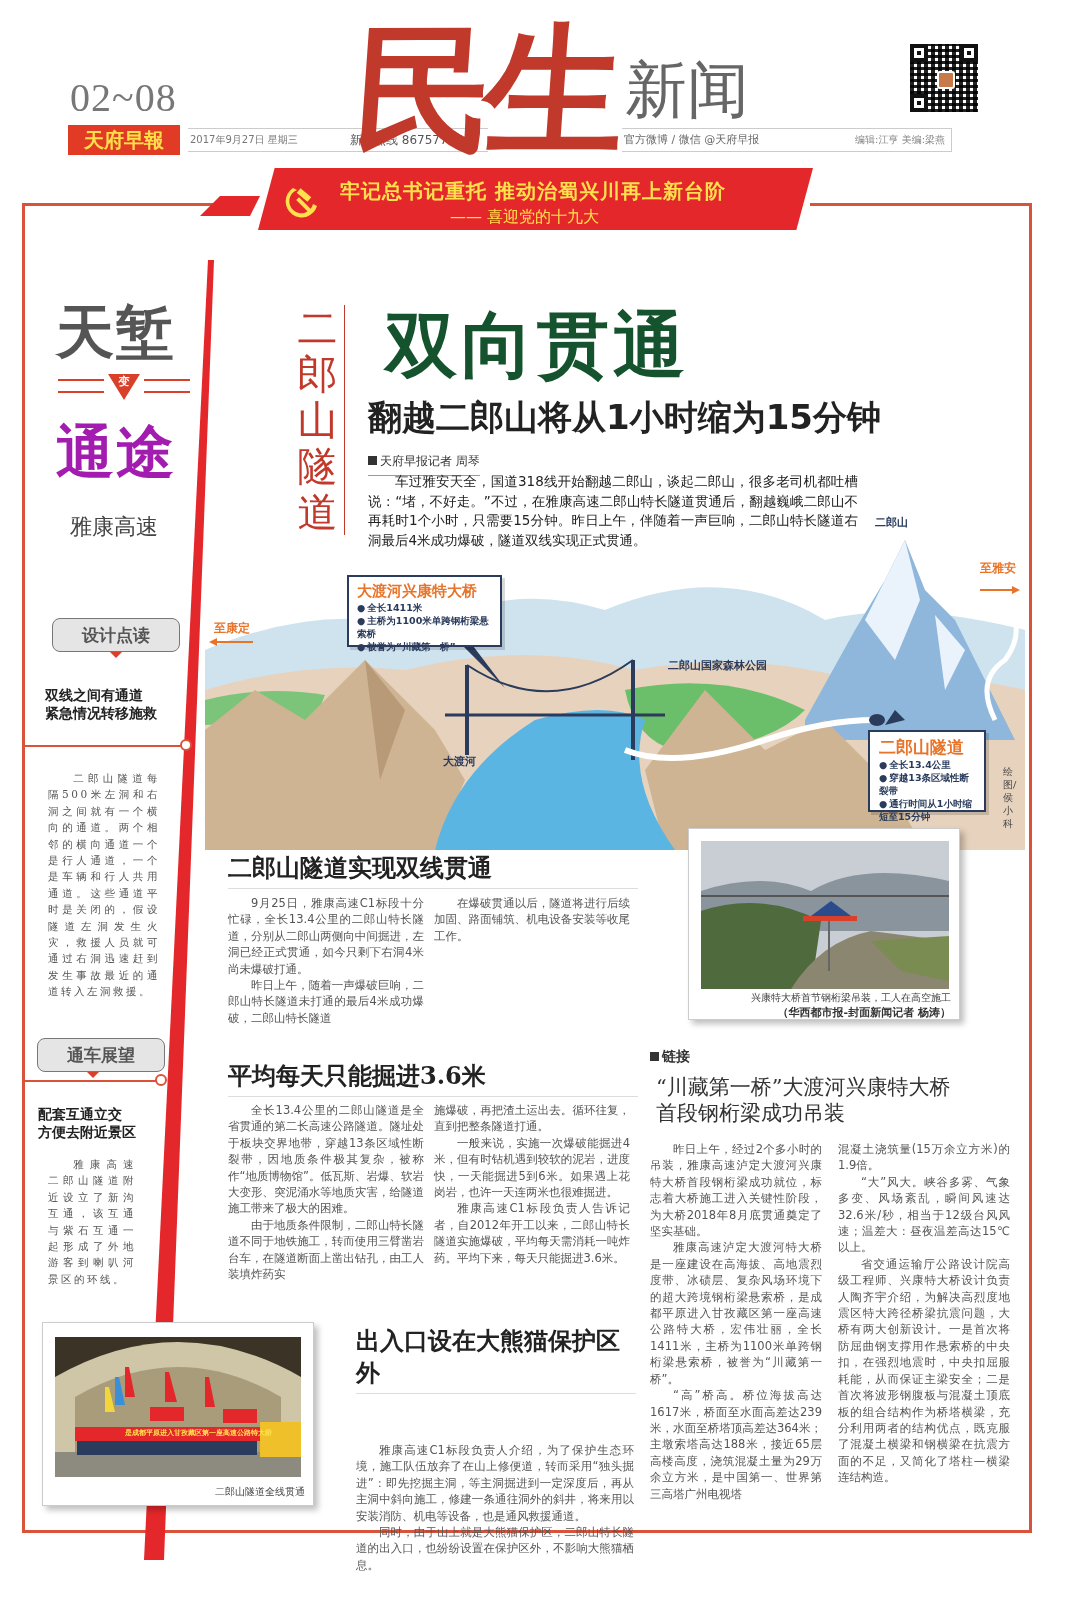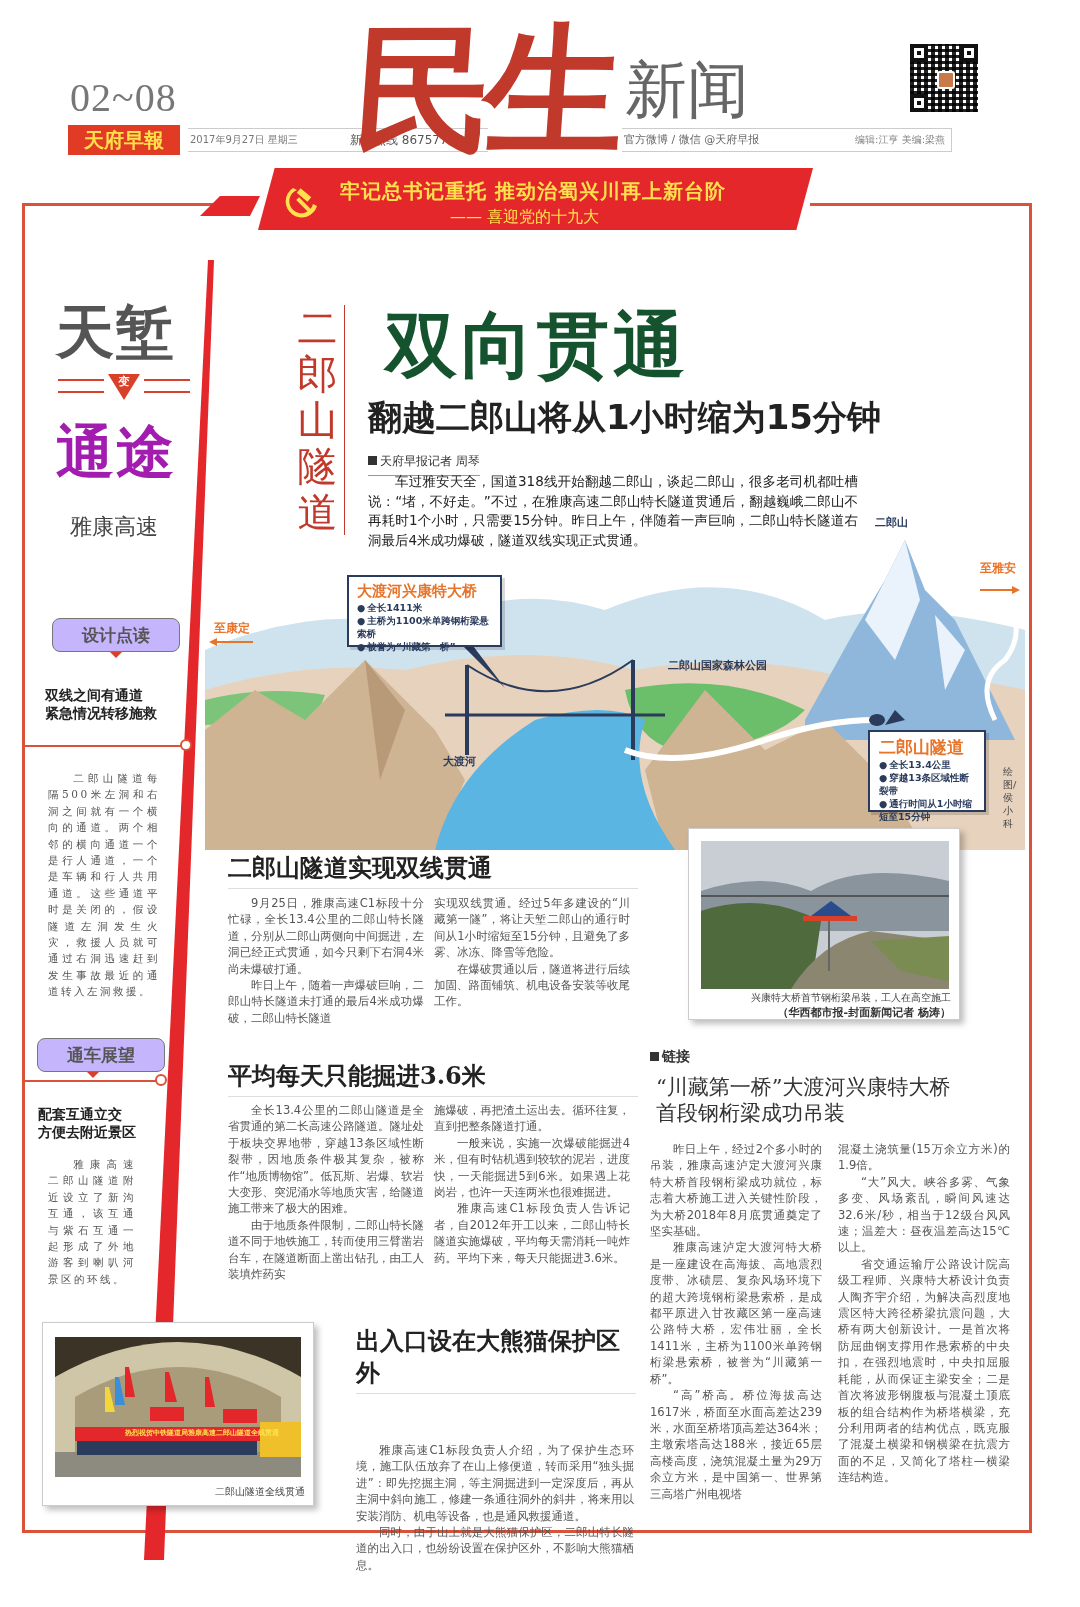--- a/index.html
+++ b/index.html
@@ -36,21 +36,21 @@
 
   
   .stripe { left: 138px; top: 260px; width: 80px; height: 1300px; }
 
   
   .title-gray { left: 56px; top: 294px; font-size: 58px; font-weight: bold; color: #555; letter-spacing: 2px; }
   .title-mid { left: 58px; top: 372px; width: 132px; height: 30px; }
   .title-red { left: 56px; top: 414px; font-size: 58px; font-weight: bold; color: #a21caf; letter-spacing: 2px; }
   .subtitle-left { left: 70px; top: 512px; font-size: 22px; color: #444; }
 
-  .section-pill { width: 128px; height: 34px; border: 1.5px solid #777; border-radius: 8px; font-size: 17px; font-weight: bold; color: #555; text-align: center; line-height: 32px; background: #c4b5fd; }
+  .section-pill { width: 128px; height: 34px; border: 1.5px solid #777; border-radius: 8px; font-size: 17px; font-weight: bold; color: #555; text-align: center; line-height: 32px; background: #e5e5e5; }
   .pill-arrow { width: 0; height: 0; border-left: 6px solid transparent; border-right: 6px solid transparent; border-top: 6px solid #d9402a; }
   .side-heading { font-size: 14px; font-weight: bold; color: #222; line-height: 18px; }
   .side-rule { height: 1.5px; background: #d9533b; }
   .side-dot { width: 12px; height: 12px; border-radius: 50%; border: 2px solid #d9533b; background: #fff; }
   .side-body { font-family: "DejaVu Serif", serif; font-size: 10.5px; line-height: 16.4px; color: #555; letter-spacing: 2.5px; text-indent: 2.4em; text-align: justify; }
 
   
   .vert-title { left: 295px; top: 305px; width: 50px; font-size: 40px; color: #c0392b; line-height: 46px; text-align: center; border-right: 1.5px solid #c0392b; padding-right: 4px; }
   .headline { left: 368px; top: 290px; font-size: 72px; font-weight: bold; color: #14532d; letter-spacing: 4px; line-height: 110px; margin-left: 17px; }
   .deck { left: 368px; top: 396px; font-size: 34px; font-weight: bold; color: #222; line-height: 42px; }
@@ -222,21 +222,20 @@
 <div class="abs map-label" style="left:668px;top:658px;">二郎山国家森林公园</div>
 <div class="abs map-label" style="left:443px;top:754px;">大渡河</div>
 <div class="abs credit">绘图/侯小科</div>
 
 <div class="abs sec-title" style="left:228px;top:852px;width:410px;">二郎山隧道实现双线贯通</div>
 <div class="abs body-col" style="left:228px;top:895px;width:196px;">
   <p>9月25日，雅康高速C1标段十分忙碌，全长13.4公里的二郎山特长隧道，分别从二郎山两侧向中间掘进，左洞已经正式贯通，如今只剩下右洞4米尚未爆破打通。</p>
   <p>昨日上午，随着一声爆破巨响，二郎山特长隧道未打通的最后4米成功爆破，二郎山特长隧道</p>
 </div>
 <div class="abs body-col" style="left:434px;top:895px;width:196px;">
-  <p style="text-indent:0">实现双线贯通。经过5年多建设的“川藏第一隧”，将让天堑二郎山的通行时间从1小时缩短至15分钟，且避免了多雾、冰冻、降雪等危险。</p>
   <p>在爆破贯通以后，隧道将进行后续加固、路面铺筑、机电设备安装等收尾工作。</p>
 </div>
 
 <div class="abs photo-frame" style="left:688px;top:828px;width:272px;height:192px;">
   <svg style="position:absolute;left:12px;top:12px;width:248px;height:148px;" viewBox="0 0 248 148">
     <rect width="248" height="148" fill="#c9ced4"></rect>
     <path d="M0 50 Q60 30 110 50 Q160 20 248 40 L248 90 L0 90 Z" fill="#8a949c"></path>
     <path d="M0 70 Q60 50 120 80 L110 148 L0 148 Z" fill="#4f6a3c"></path>
     <path d="M90 148 Q120 100 170 90 L248 100 L248 148 Z" fill="#8b8670"></path>
     <path d="M170 100 L248 95 L248 140 L200 130 Z" fill="#7a8c52"></path>
@@ -278,21 +277,21 @@
         <polygon points="60,40 64,40 70,68 60,68"></polygon>
       </g>
     <rect x="20" y="90" width="190" height="14" fill="#e4272a"></rect>
     <rect x="95" y="70" width="34" height="14" fill="#e4272a"></rect>
     <rect x="168" y="72" width="34" height="14" fill="#e4272a"></rect>
     <rect x="205" y="85" width="41" height="35" fill="#f0c02a"></rect>
     <g fill="#2a3b5c">
       <rect x="22" y="104" width="180" height="14"></rect>
     </g>
   </svg>
-  <div class="abs" style="left:82px;top:105px;font-size:7px;color:#ffe14d;font-weight:bold;">热烈祝贺中铁隧道局雅康高速二郎山隧道全线贯通</div>
+  <div class="abs" style="left:82px;top:105px;font-size:7px;color:#ffe14d;font-weight:bold;">是成都平原进入甘孜藏区第一座高速公路特大桥</div>
   <div class="abs photo-cap" style="left:10px;top:162px;width:252px;">二郎山隧道全线贯通</div>
 </div>
 
 <div class="abs sec-title" style="left:356px;top:1325px;width:280px;">出入口设在大熊猫保护区外</div>
 <div class="abs body-col" style="left:356px;top:1442px;width:278px;">
   <p>雅康高速C1标段负责人介绍，为了保护生态环境，施工队伍放弃了在山上修便道，转而采用“独头掘进”：即先挖掘主洞，等主洞掘进到一定深度后，再从主洞中斜向施工，修建一条通往洞外的斜井，将来用以安装消防、机电等设备，也是通风救援通道。</p>
   <p>同时，由于山上就是大熊猫保护区，二郎山特长隧道的出入口，也纷纷设置在保护区外，不影响大熊猫栖息。</p>
 </div>
 
 <div class="abs link-label" style="left:650px;top:1048px;"><span class="byline-square"></span><span>链接</span></div>

